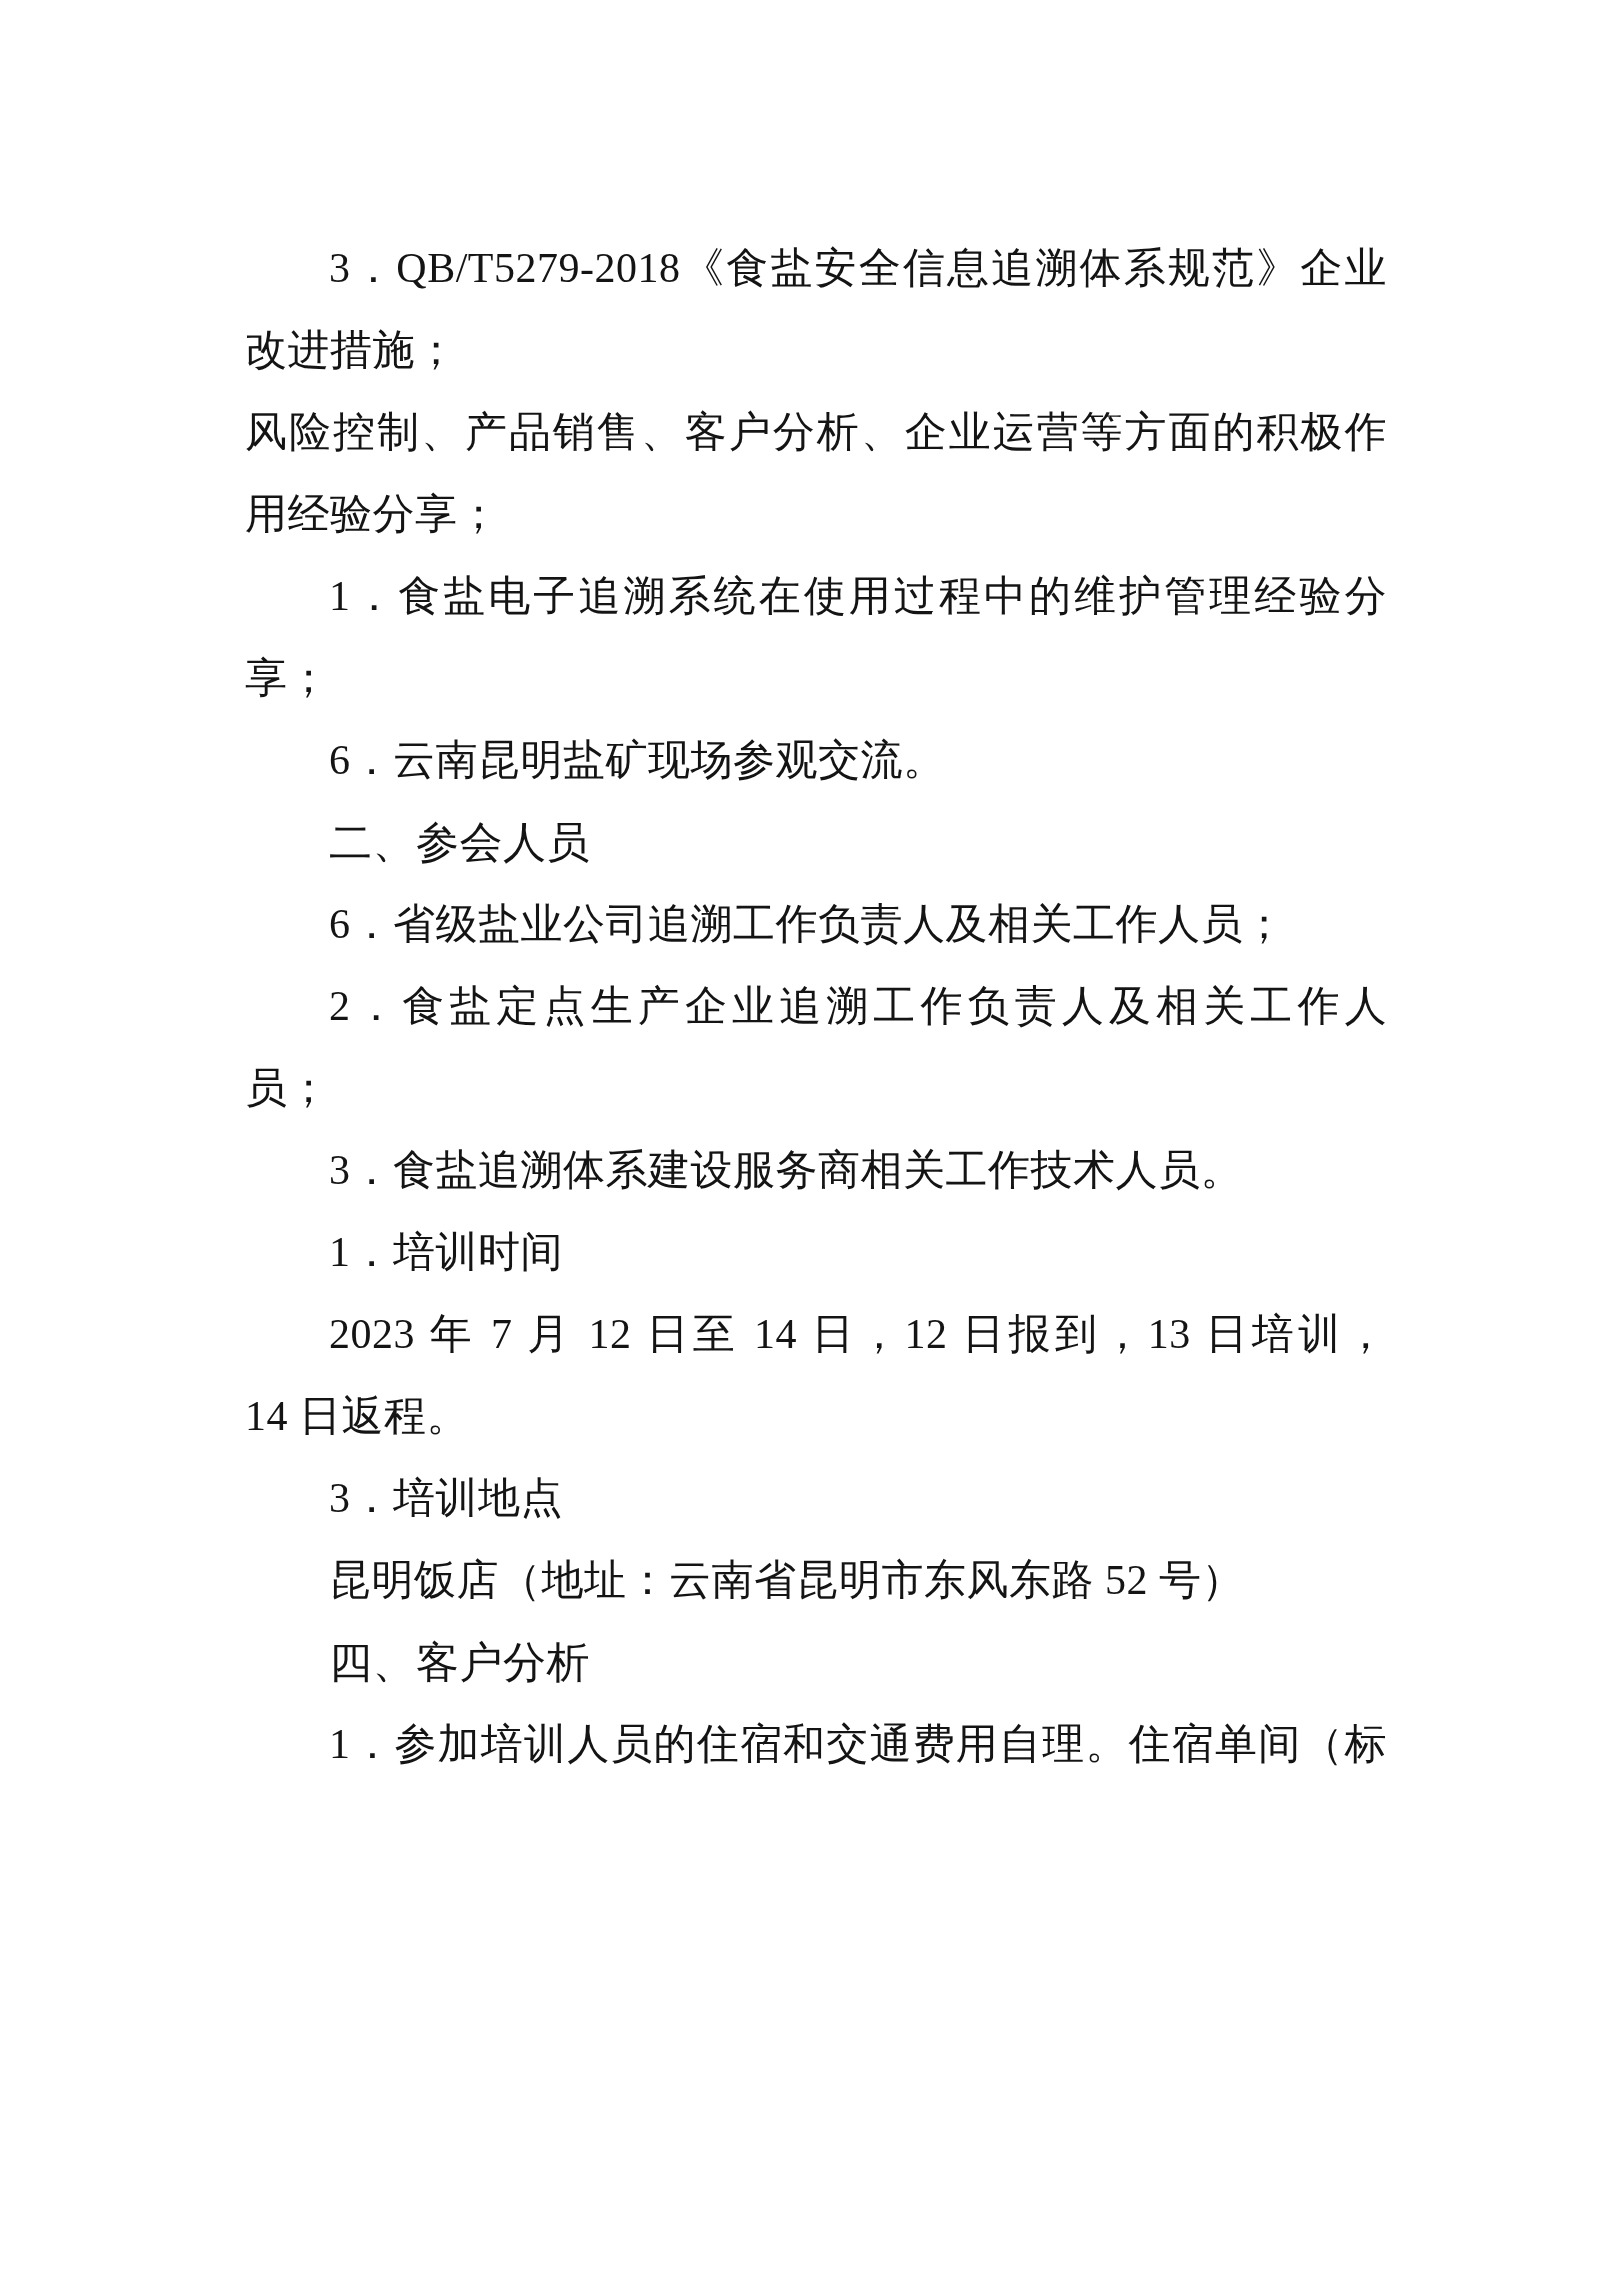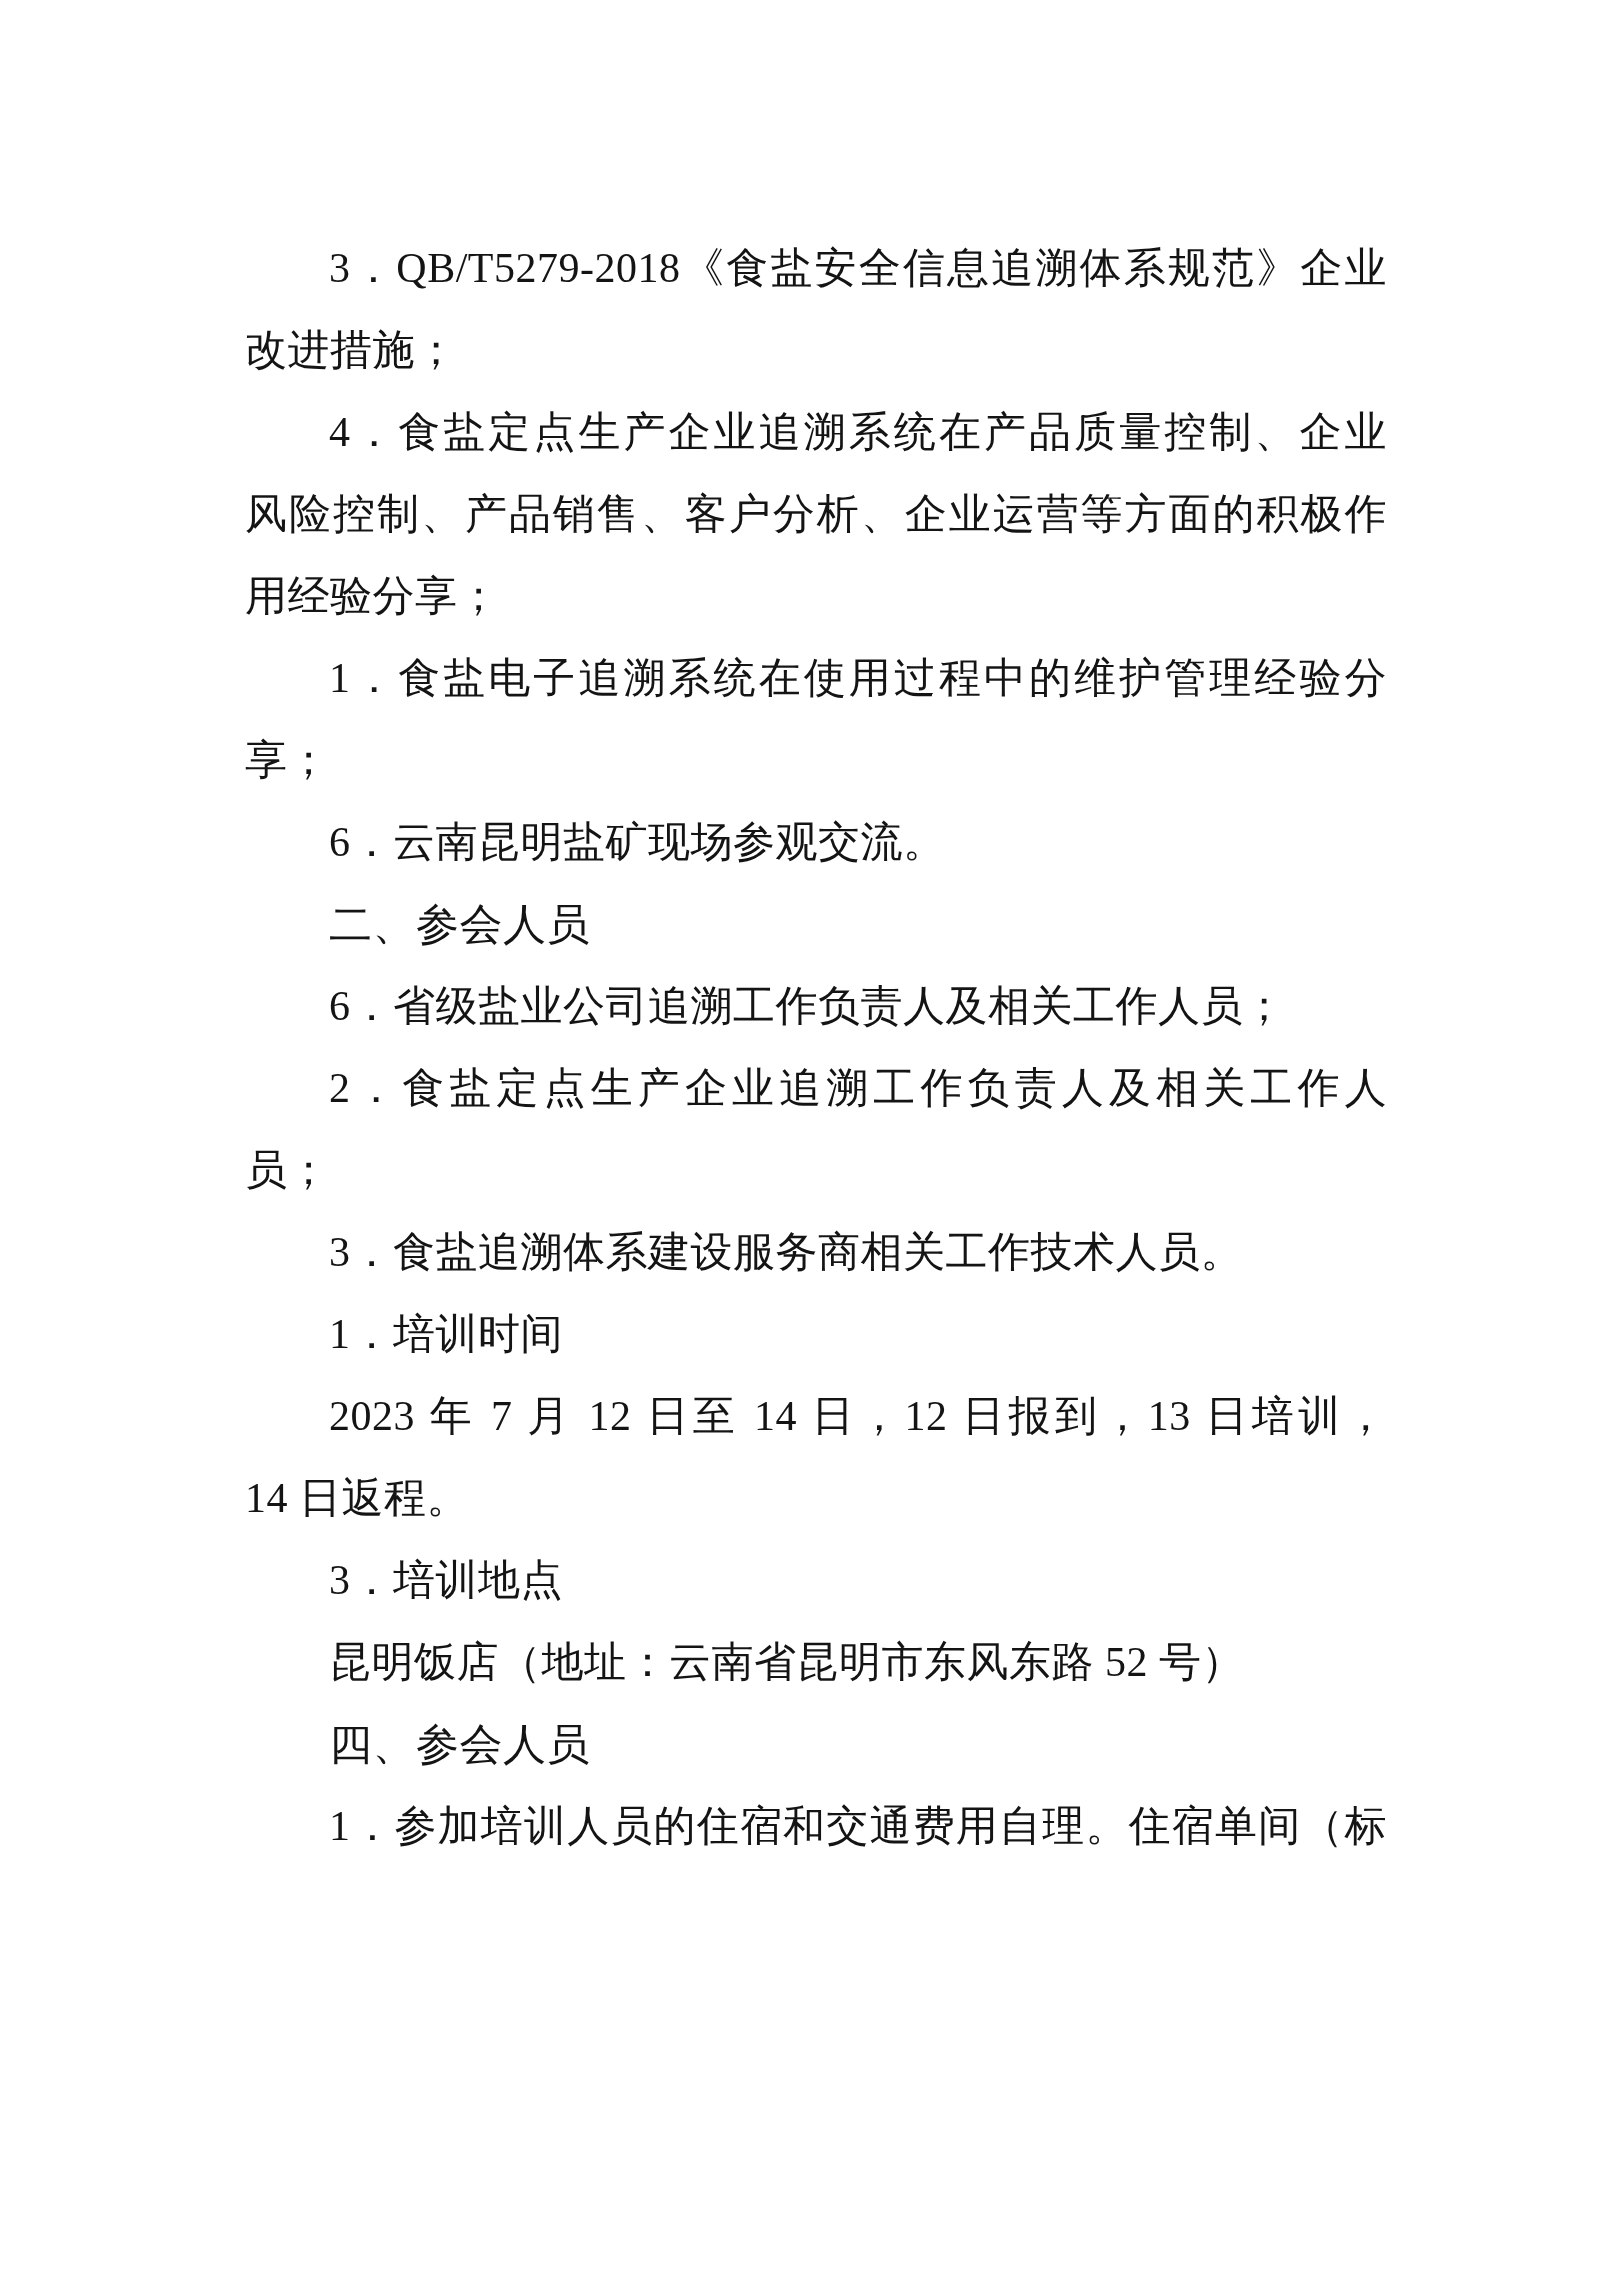--- a/index.html
+++ b/index.html
@@ -58,21 +58,20 @@
 </head>
 <body>
 
 <div class="page">
   <main class="content" id="doc-body">
       <div class="block paragraph">
         <div class="line indent fill">3．QB/T5279-2018《食盐安全信息追溯体系规范》企业</div>
         <div class="line">改进措施；</div>
       </div>
       <div class="block paragraph">
-        <div class="line indent fill">4．食盐定点生产企业追溯系统在产品质量控制、企业</div>
         <div class="line fill">风险控制、产品销售、客户分析、企业运营等方面的积极作</div>
         <div class="line">用经验分享；</div>
       </div>
       <div class="block paragraph">
         <div class="line indent fill">1．食盐电子追溯系统在使用过程中的维护管理经验分</div>
         <div class="line">享；</div>
       </div>
       <div class="block paragraph">
         <div class="line indent">6．云南昆明盐矿现场参观交流。</div>
       </div>
@@ -96,21 +95,21 @@
         <div class="line indent fill">2023 年 7 月 12 日至 14 日，12 日报到，13 日培训，</div>
         <div class="line">14 日返程。</div>
       </div>
       <div class="block paragraph">
         <div class="line indent">3．培训地点</div>
       </div>
       <div class="block paragraph">
         <div class="line indent">昆明饭店（地址：云南省昆明市东风东路 52 号）</div>
       </div>
       <div class="block heading">
-        <div class="line indent">四、参会人员</div>
+        <div class="line indent">四、客户分析</div>
       </div>
       <div class="block paragraph">
         <div class="line indent fill">1．参加培训人员的住宿和交通费用自理。住宿单间（标</div>
       </div>
     </main>
   <footer class="page-footer">
     <span class="page-number">—2—</span>
   </footer>
 </div>
 

